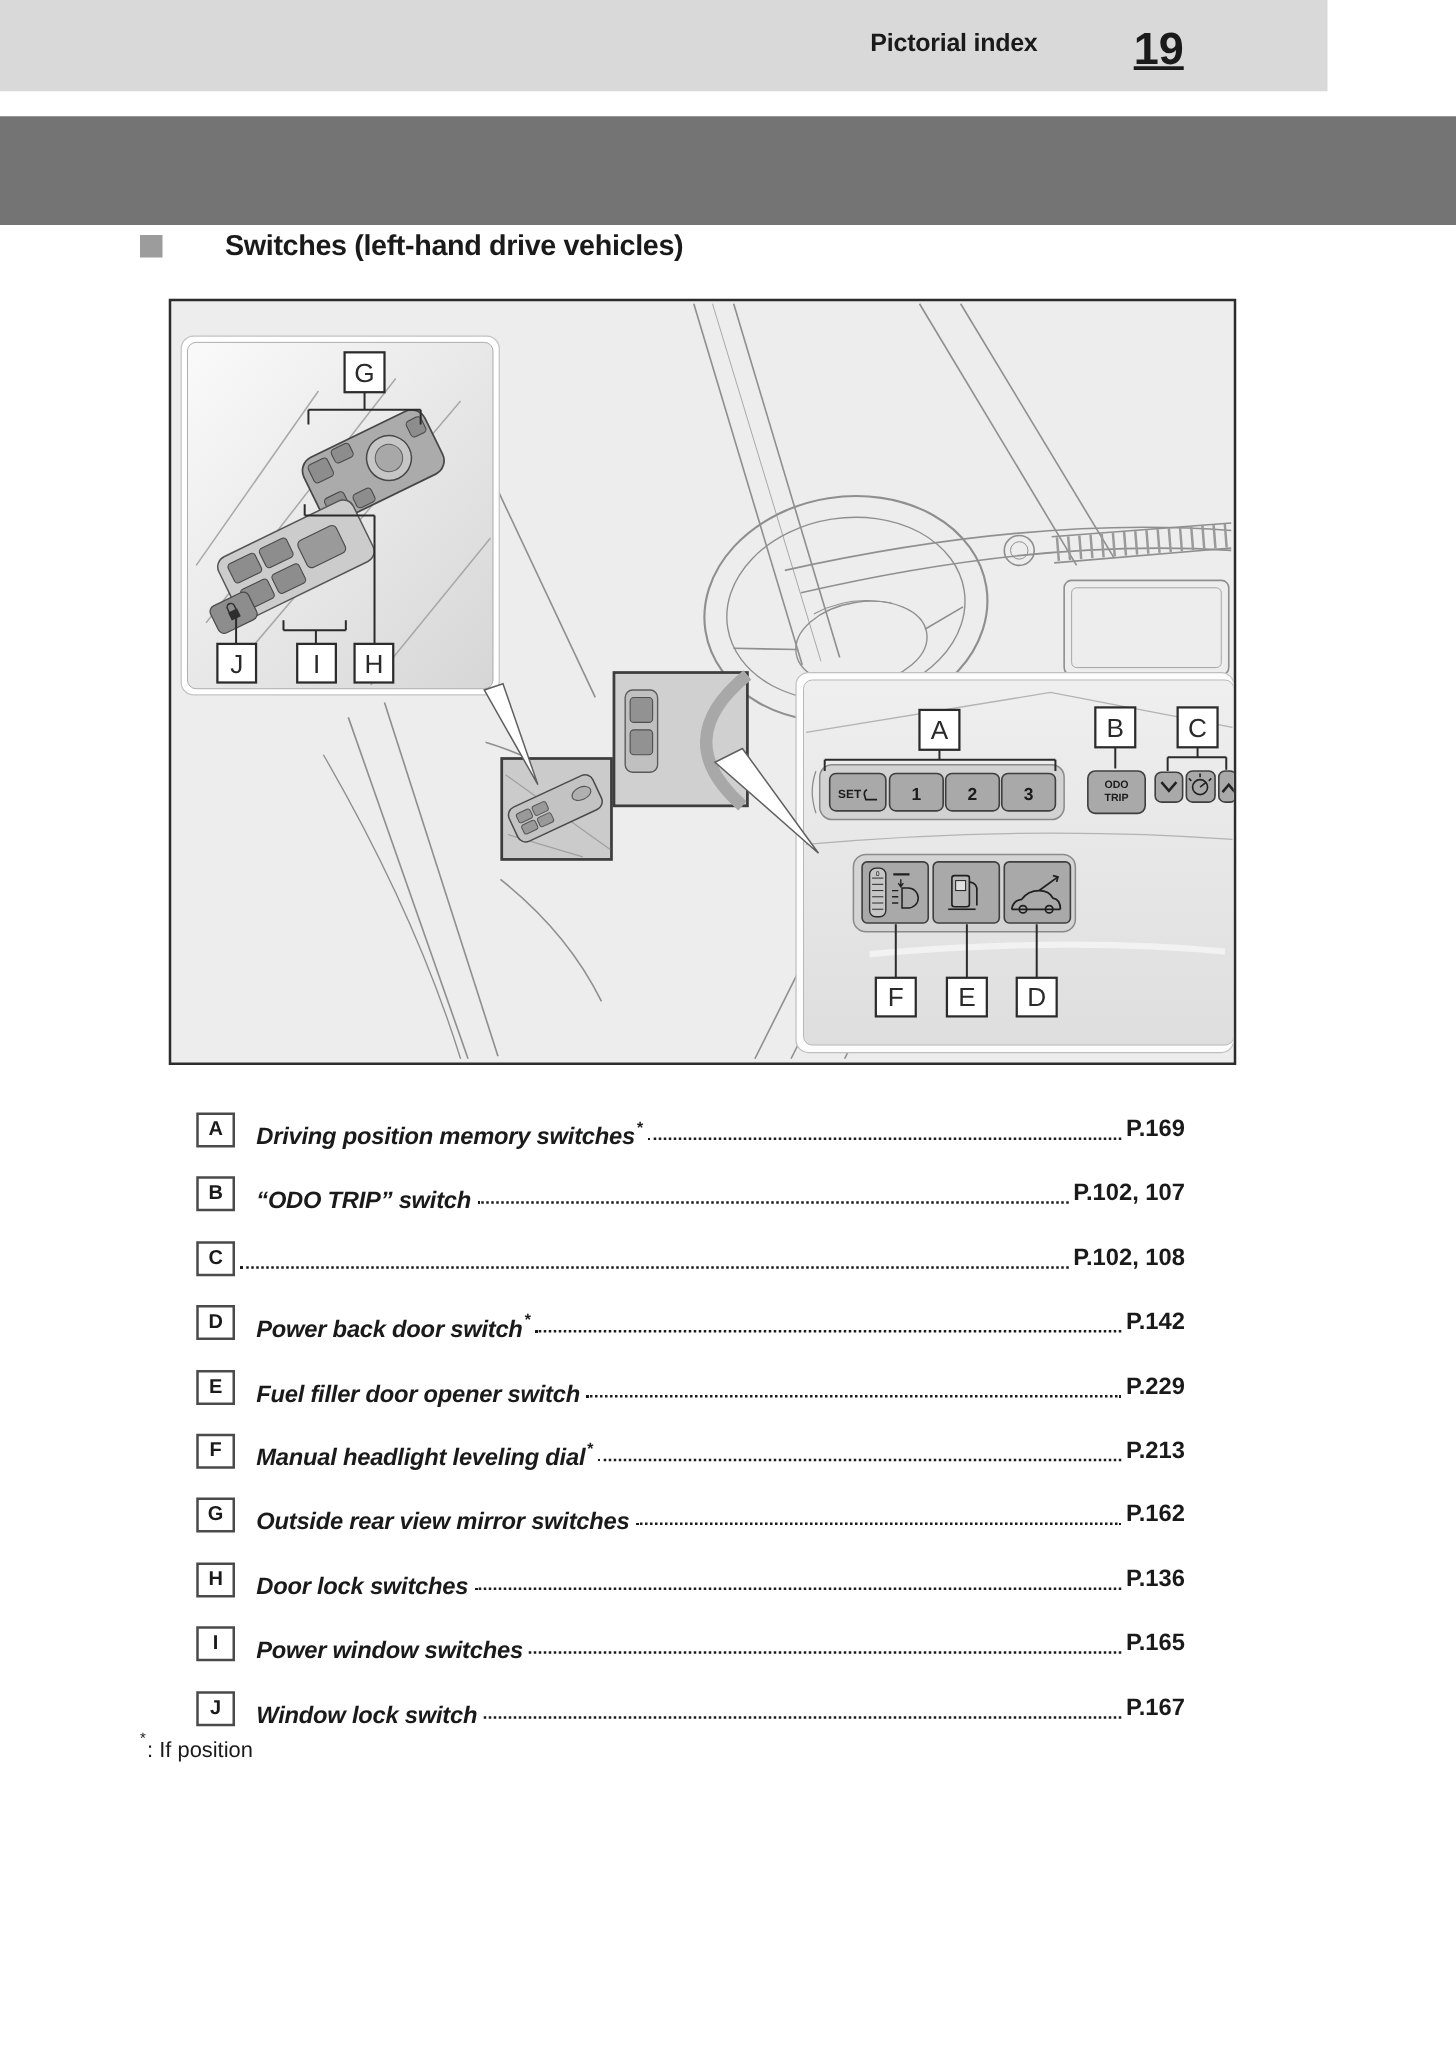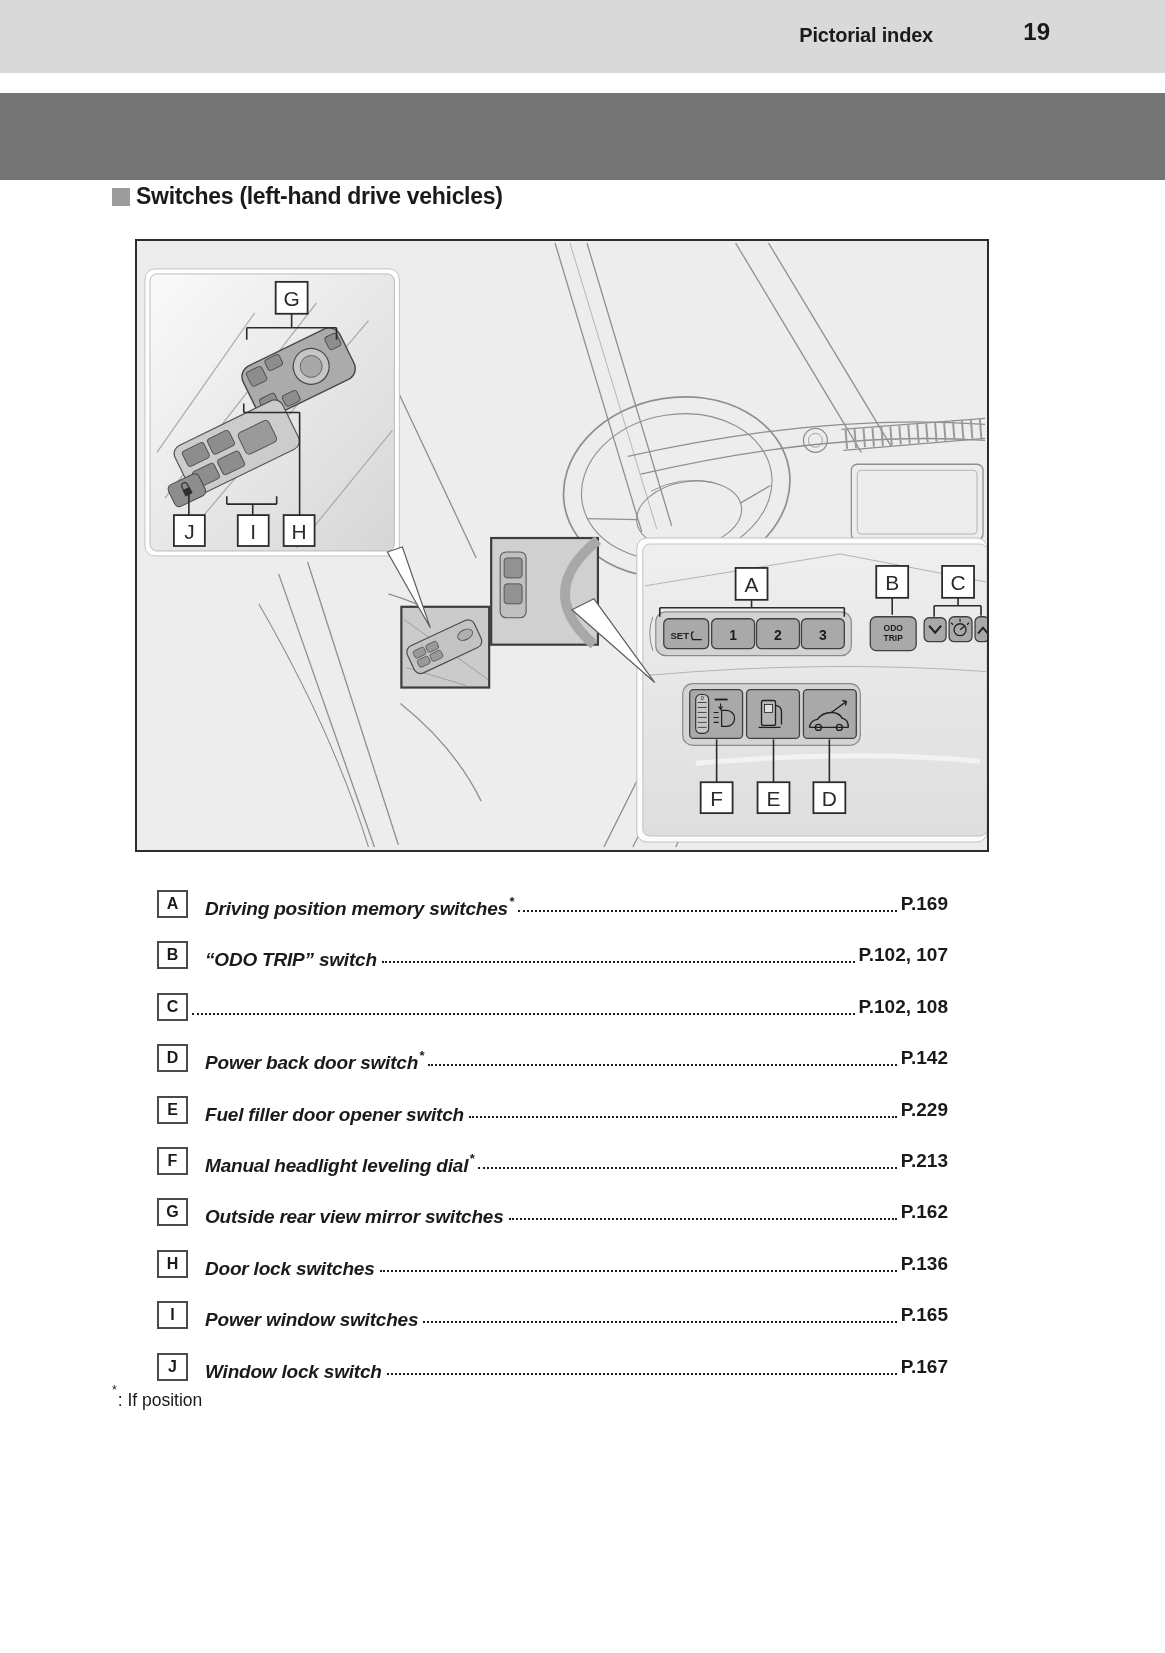--- a/index.html
+++ b/index.html
@@ -1,28 +1,28 @@
 <!DOCTYPE html>
 <html><head>
 <meta charset="utf-8">
 <style>
   html,body{margin:0;padding:0;}
   body{
     width:1165px;height:1653px;position:relative;background:#ffffff;
     font-family:"Liberation Sans","DejaVu Sans",sans-serif;color:#1a1a1a;overflow:hidden;
   }
   
-  .hdr{position:absolute;left:0;top:0;width:1165px;height:73px;background:#d9d9d9;}
+  .hdr{position:absolute;left:0;top:0;width:1062px;height:73px;background:#d9d9d9;}
   .hdr-title{position:absolute;right:232px;top:24px;font-size:20px;font-weight:700;letter-spacing:-0.2px;}
-  .hdr-page{position:absolute;right:115px;top:18px;font-size:24px;font-weight:700;}
+  .hdr-page{position:absolute;right:115px;top:18px;font-size:36px;font-weight:700;text-decoration:underline;}
   .band{position:absolute;left:0;top:93px;width:1165px;height:87px;background:#747474;}
   
   .sect{position:absolute;left:112px;top:183px;display:flex;align-items:center;}
   .sect .bullet{width:18px;height:18px;background:#9c9c9c;margin-right:6px;flex:0 0 18px;}
-  .sect .ttl{font-size:23px;font-weight:700;letter-spacing:-0.3px;}
+  .sect .ttl{font-size:23px;font-weight:700;letter-spacing:-0.3px;margin-left:44px;}
   
   .figure{position:absolute;left:135px;top:239px;width:854px;height:613px;border:2px solid #2c2c2c;box-sizing:border-box;background:#ededed;}
   .figure svg{display:block;width:100%;height:100%;}
   svg text{font-family:"Liberation Sans","DejaVu Sans",sans-serif;}
   .co-letter{font-size:21px;font-weight:400;fill:#2a2a2a;}
   
   .list{position:absolute;left:157px;top:890px;width:791px;}
   .row{display:flex;align-items:flex-start;height:28px;margin-bottom:23.4px;}
   .lbox{flex:0 0 31px;width:31px;height:28px;box-sizing:border-box;border:2px solid #4a4a4a;background:#fff;
         text-align:center;line-height:24px;font-size:16px;font-weight:700;}

